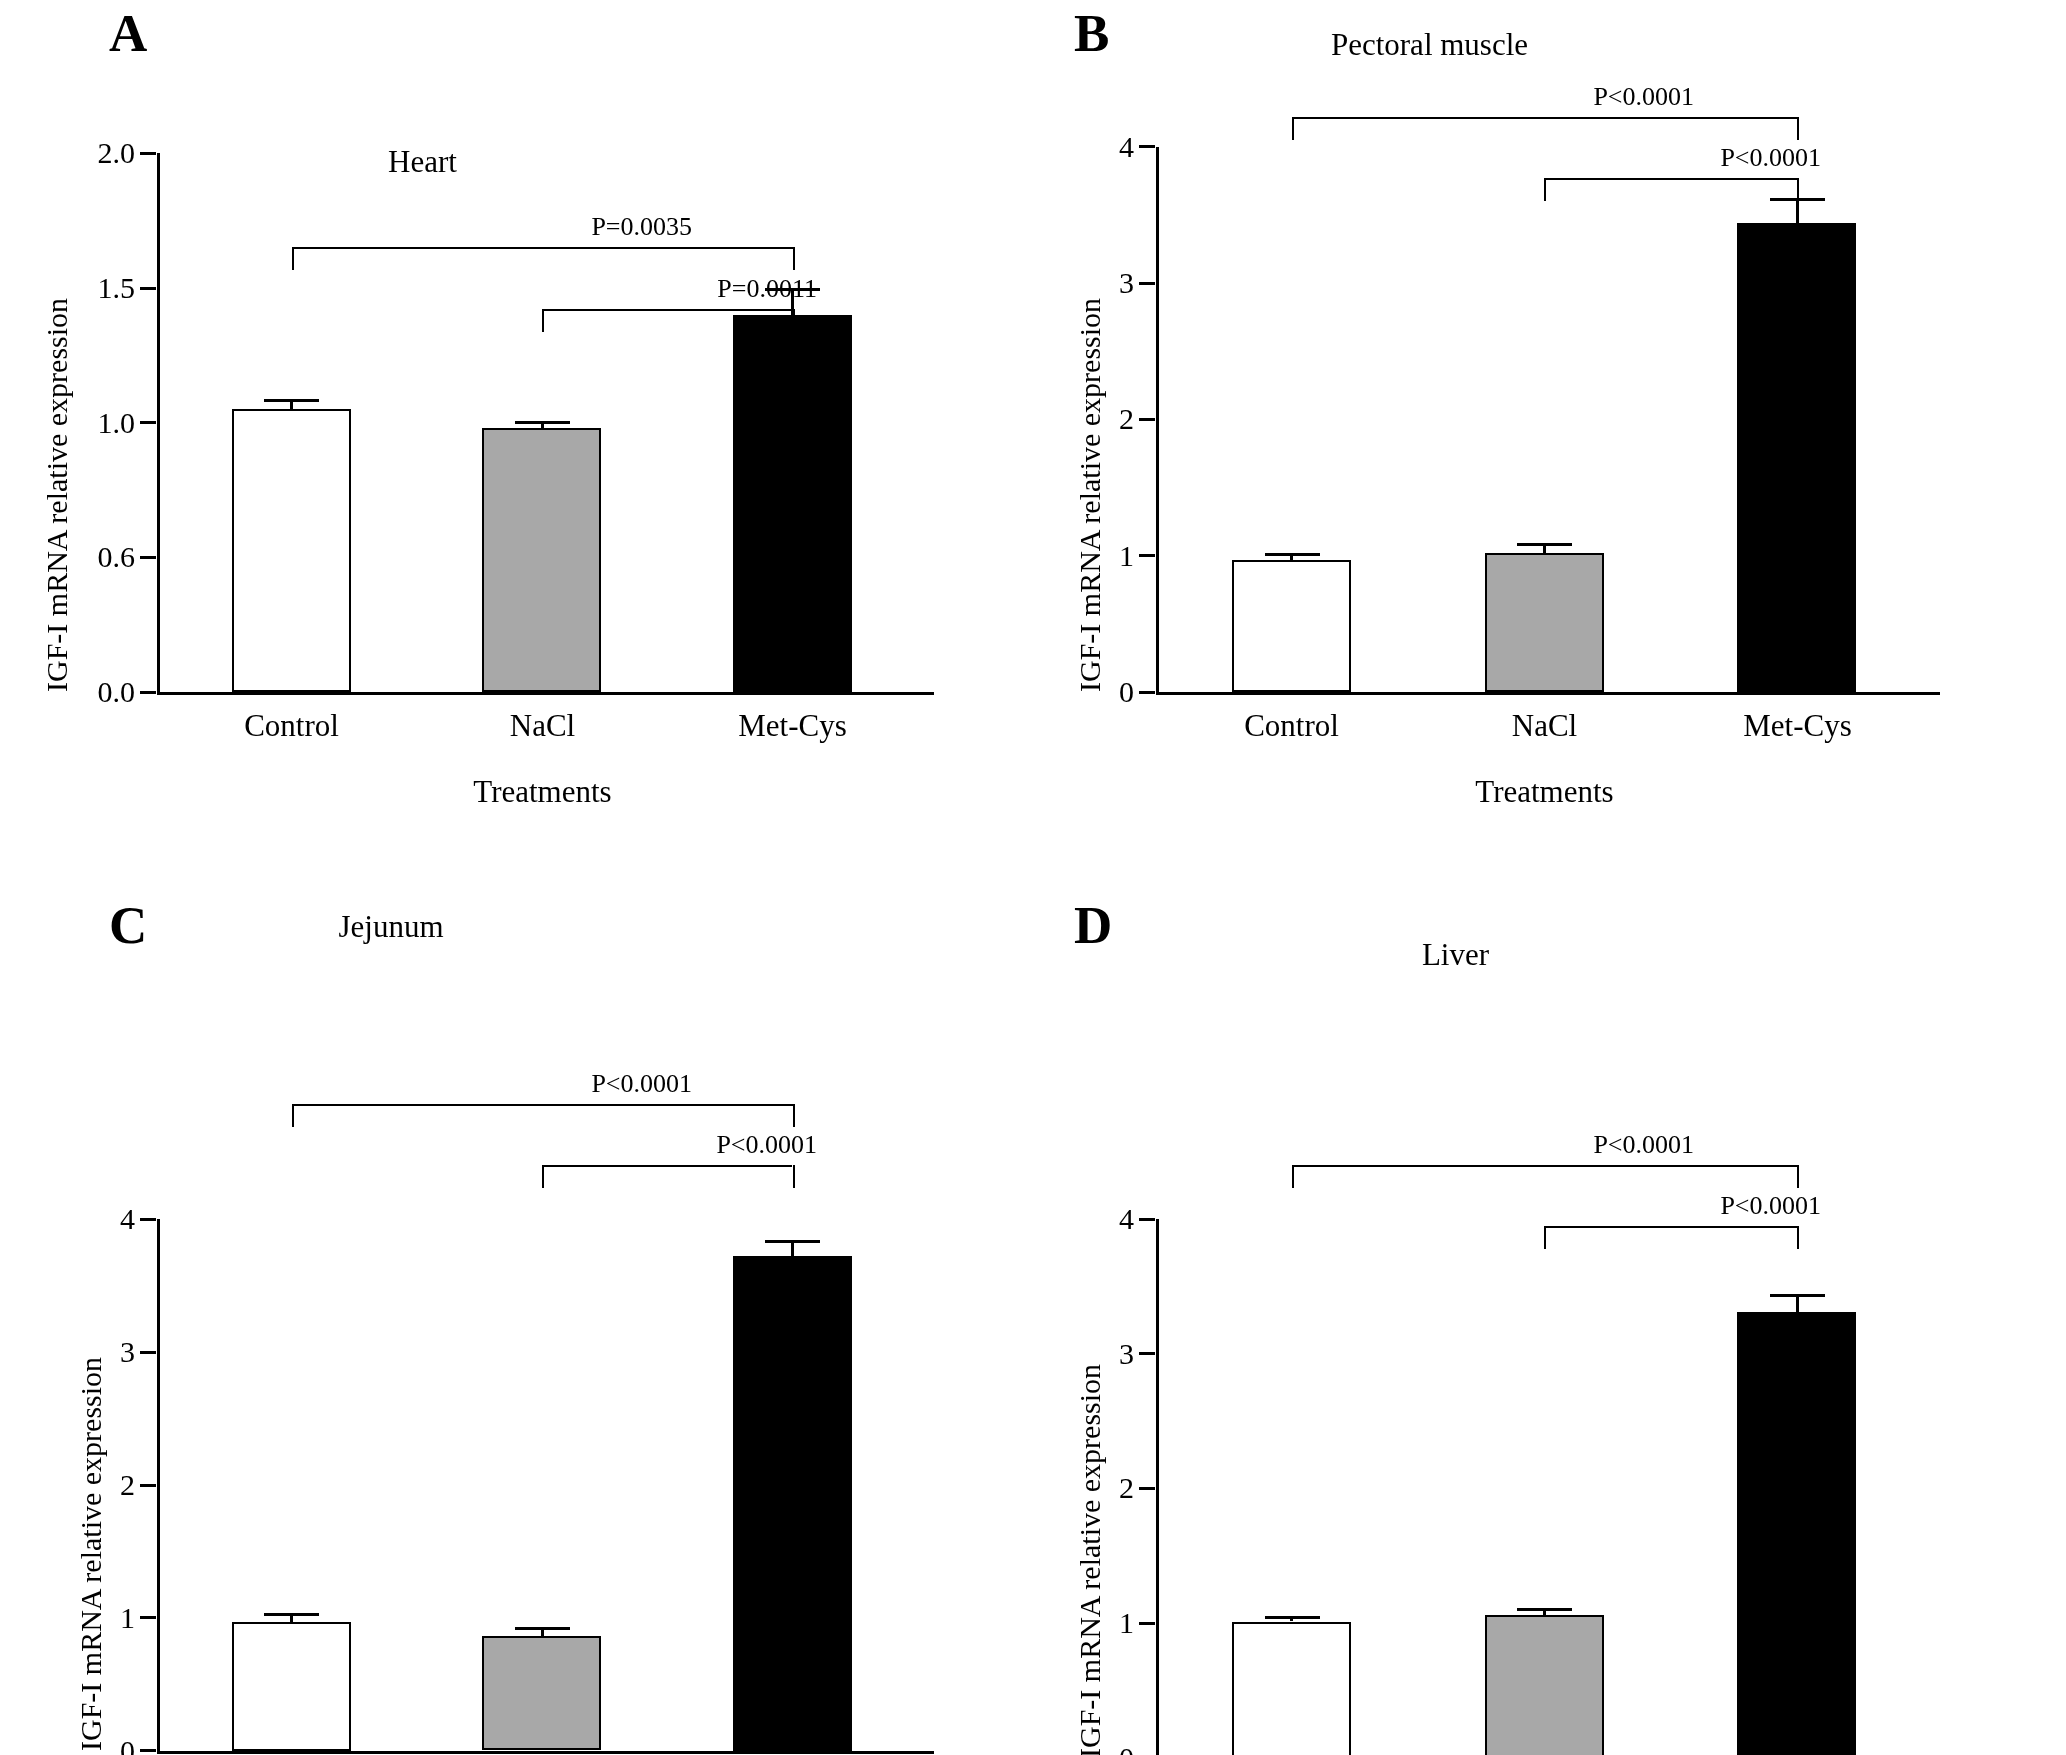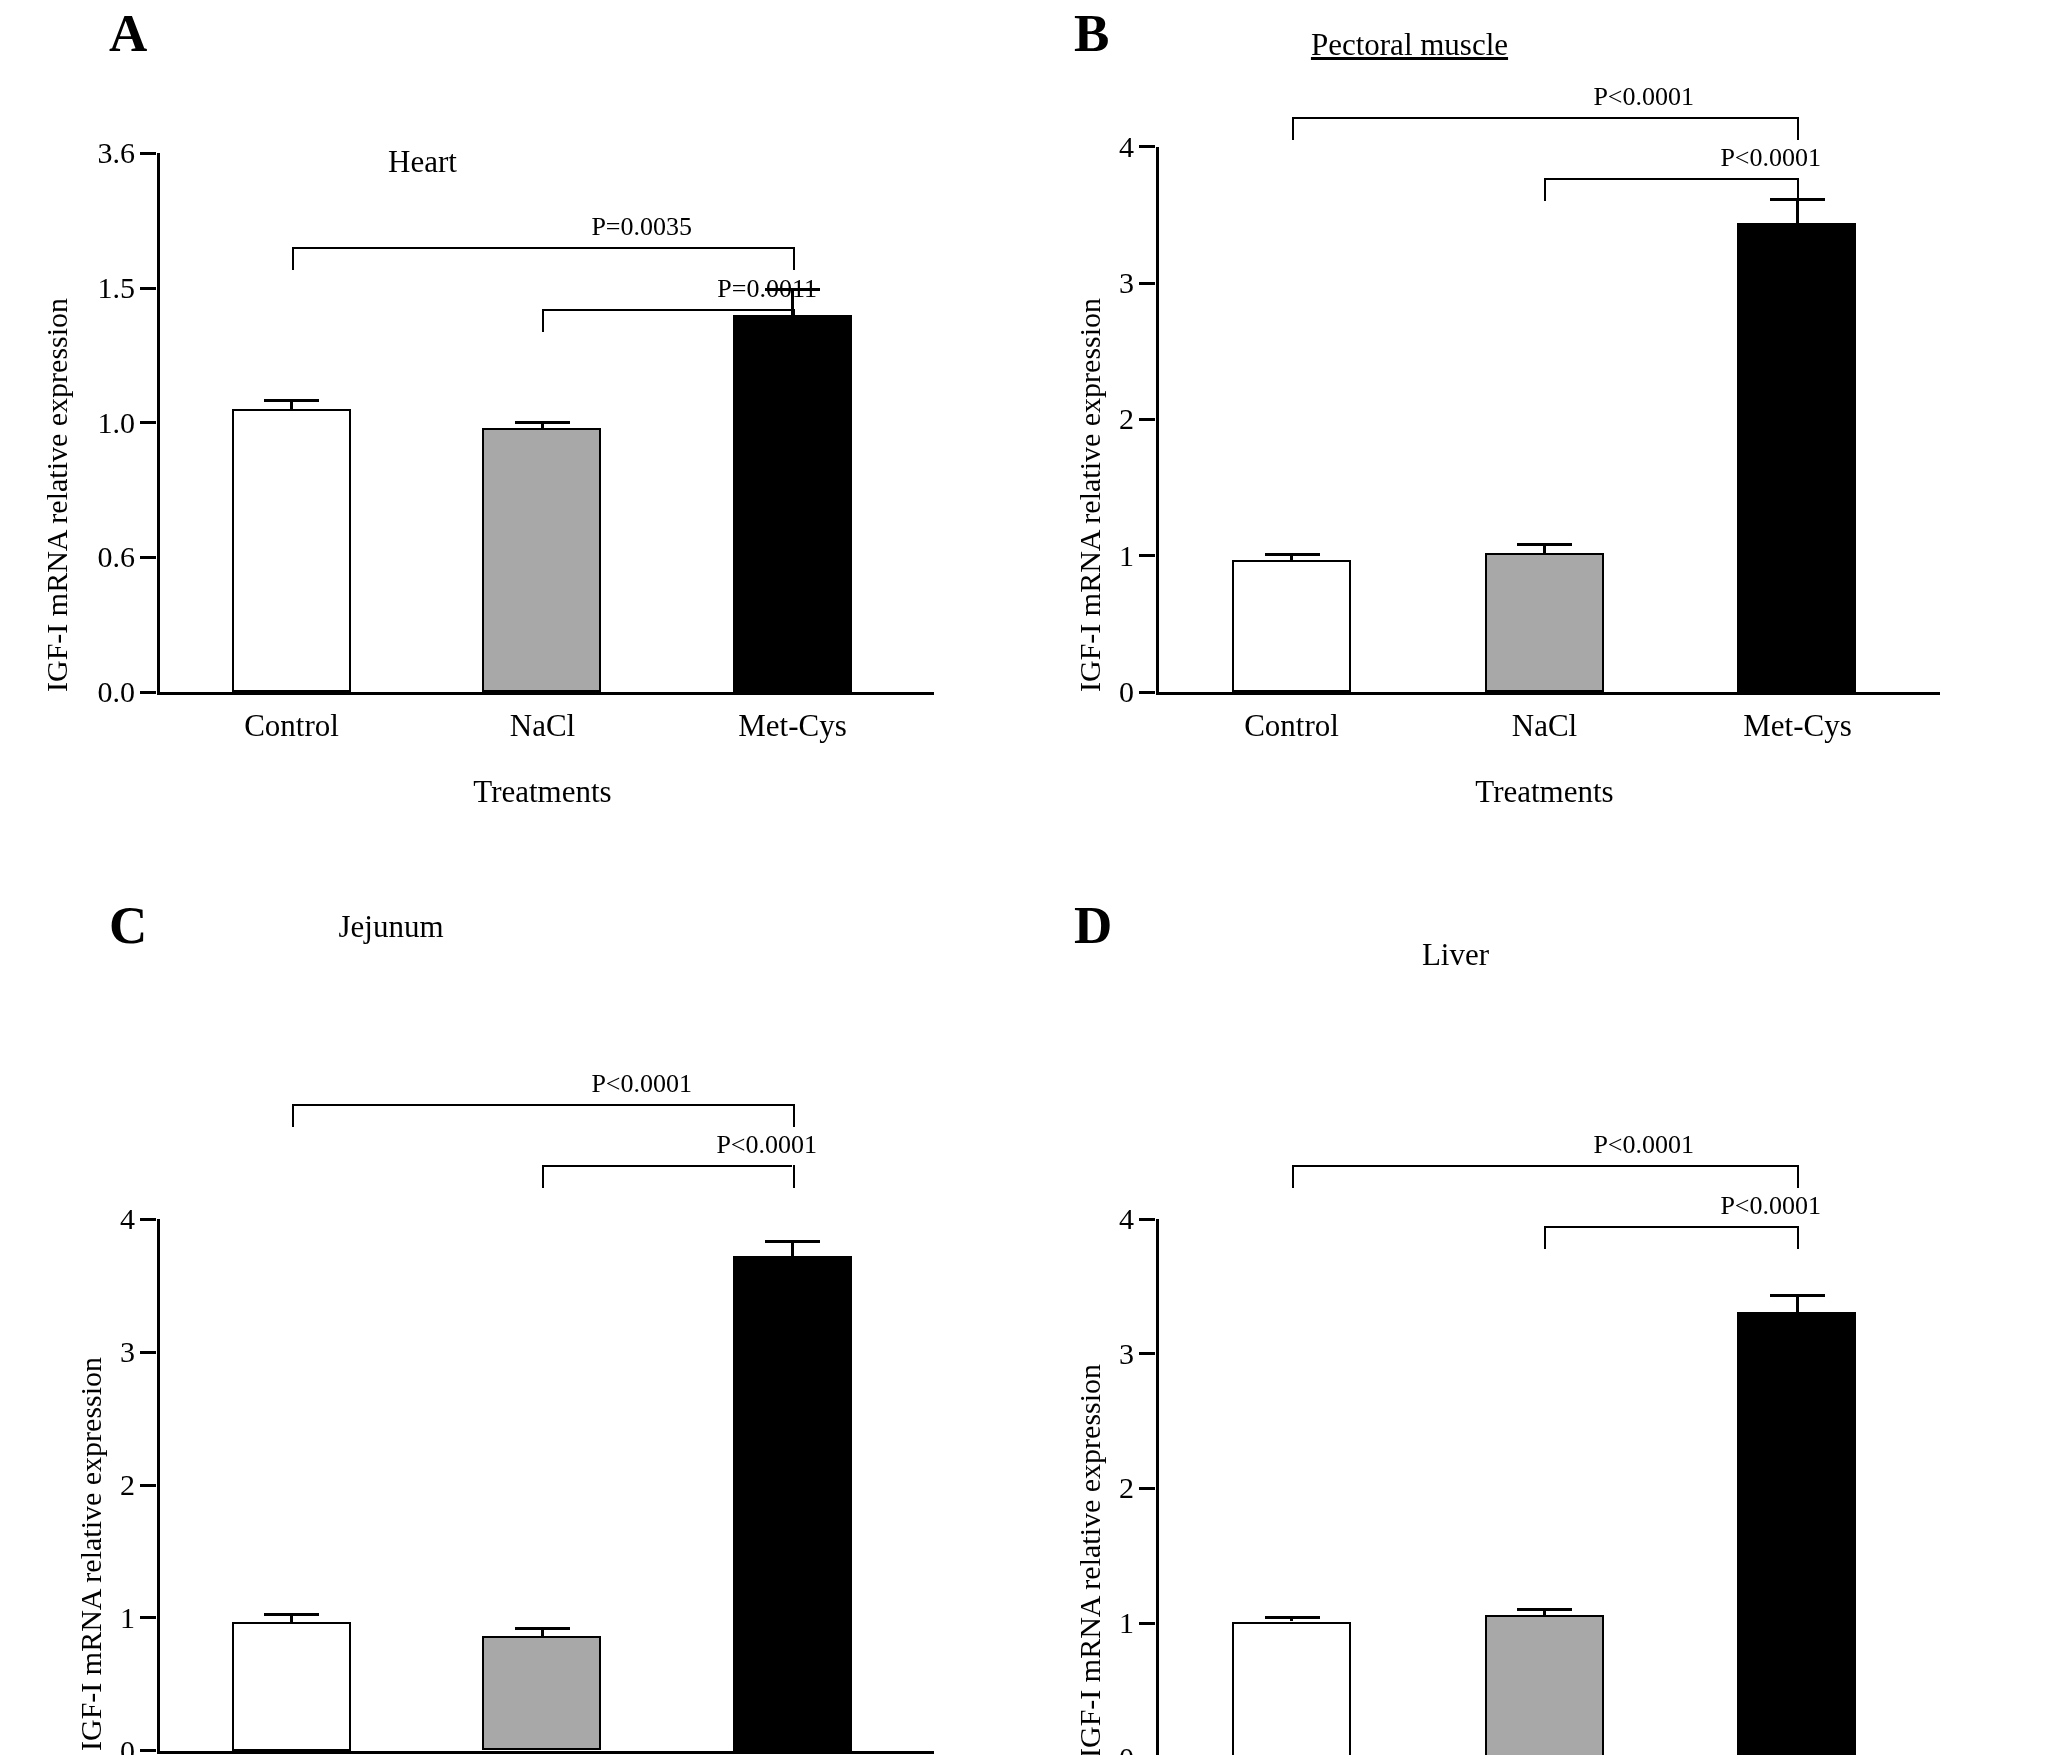--- a/index.html
+++ b/index.html
@@ -132,21 +132,21 @@
         <div class="axis-line" style="left:157px; top:692px; width:777px; height:3.4px;"></div>
         <div class="tick" style="left:140px; top:691px; width:16.4px;"></div>
         <div class="tick-label" style="left:60px; top:677px; width:75px;">0.0</div>
         <div class="tick" style="left:140px; top:556px; width:16.4px;"></div>
         <div class="tick-label" style="left:60px; top:542px; width:75px;">0.6</div>
         <div class="tick" style="left:140px; top:421px; width:16.4px;"></div>
         <div class="tick-label" style="left:60px; top:408px; width:75px;">1.0</div>
         <div class="tick" style="left:140px; top:287px; width:16.4px;"></div>
         <div class="tick-label" style="left:60px; top:273px; width:75px;">1.5</div>
         <div class="tick" style="left:140px; top:152px; width:16.4px;"></div>
-        <div class="tick-label" style="left:60px; top:138px; width:75px;">3.6</div>
+        <div class="tick-label" style="left:60px; top:138px; width:75px;">2.0</div>
         <div class="y-axis-title" style="left:40px; top:692px;">IGF-I mRNA relative expression</div>
         <div class="bar white" style="left:232px; top:409px; width:119px; height:283px;"></div>
         <div class="errbar-v" style="left:290px; top:399px; height:10.8px;"></div>
         <div class="errbar-cap" style="left:264px; top:399px; width:55px;"></div>
         <div class="cat-label" style="left:155px; top:708px; width:273px;">Control</div>
         <div class="bar gray" style="left:482px; top:428px; width:119px; height:264px;"></div>
         <div class="errbar-v" style="left:541px; top:421px; height:6.7px;"></div>
         <div class="errbar-cap" style="left:515px; top:421px; width:55px;"></div>
         <div class="cat-label" style="left:406px; top:708px; width:273px;">NaCl</div>
         <div class="bar black" style="left:733px; top:315px; width:119px; height:377px;"></div>
@@ -160,21 +160,21 @@
         <div class="sig-label" style="left:392px; top:214px; width:300px;">P=0.0035</div>
         <div class="sig-line" style="left:542px; top:309px; width:250px;"></div>
         <div class="sig-tick" style="left:542px; top:309px; height:23px;"></div>
         <div class="sig-tick" style="left:793px; top:309px; height:23px;"></div>
         <div class="sig-label" style="left:517px; top:276px; width:300px;">P=0.0011</div>
       </div>
     </div>
 
   <div class="panel" id="panel-b">
     <div class="panel-letter" style="left:41px; top:6.8px;">B</div>
-    <div class="panel-title" style="left:172px; top:29px; width:409px;text-decoration:underline;">Pectoral muscle</div>
+    <div class="panel-title" style="left:192px; top:29px; width:409px;">Pectoral muscle</div>
   <div class="plot" style="position:absolute; left:0; top:0; right:0; bottom:0;">
         <div class="axis-line" style="left:123px; top:147px; width:3.4px; height:547px;"></div>
         <div class="axis-line" style="left:123px; top:692px; width:784px; height:3.4px;"></div>
         <div class="tick" style="left:106px; top:691px; width:16.4px;"></div>
         <div class="tick-label" style="left:60px; top:677px; width:41px;">0</div>
         <div class="tick" style="left:106px; top:554px; width:16.4px;"></div>
         <div class="tick-label" style="left:60px; top:541px; width:41px;">1</div>
         <div class="tick" style="left:106px; top:418px; width:16.4px;"></div>
         <div class="tick-label" style="left:60px; top:404px; width:41px;">2</div>
         <div class="tick" style="left:106px; top:282px; width:16.4px;"></div>

